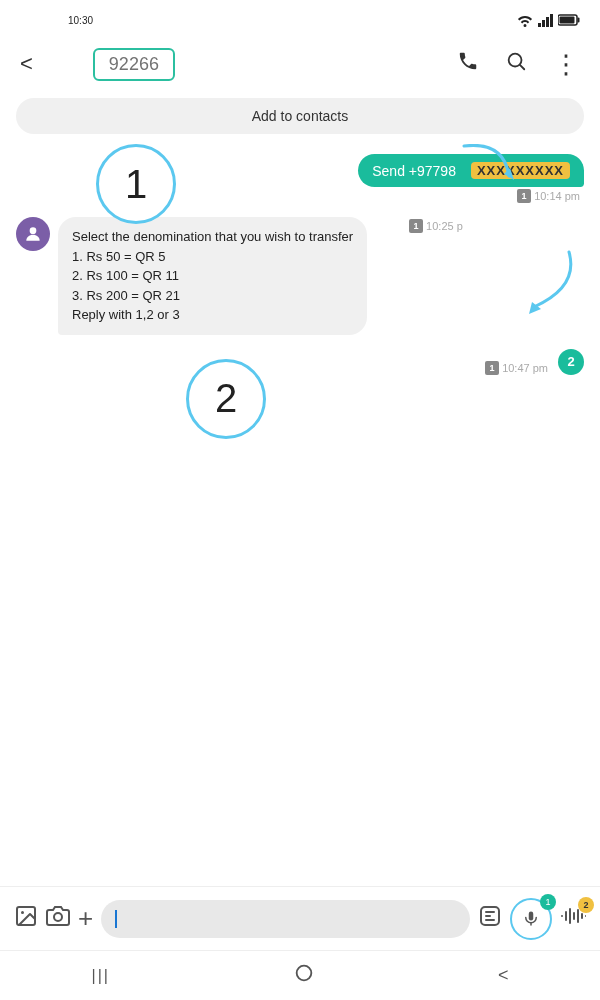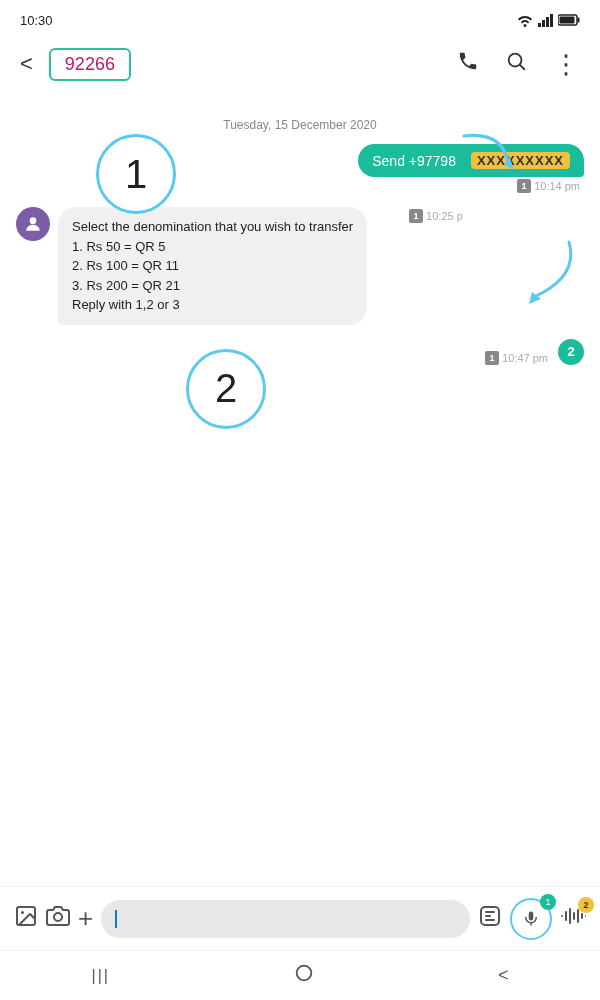--- a/index.html
+++ b/index.html
@@ -14,23 +14,24 @@
 
     
     .status-bar {
       display: flex;
       justify-content: space-between;
       align-items: center;
       padding: 8px 20px 4px;
       height: 36px;
     }
     .status-time {
-      font-size: 13px;
+      font-size: 10px;
       font-weight: 500;
       color: #222;
+      margin-left: 48px;
     }
     .status-icons {
       display: flex;
       align-items: center;
       gap: 4px;
     }
     .status-icons svg {
       fill: #222;
     }
 
@@ -47,23 +48,24 @@
       color: #333;
       cursor: pointer;
       padding: 4px 6px;
     }
     .number-box {
       border: 2px solid #2bbfa0;
       border-radius: 6px;
       padding: 4px 14px;
       font-size: 18px;
       font-weight: 500;
-      color: #be185d;
+      color: #737373;
       min-width: 80px;
       text-align: center;
+      margin-left: 44px;
     }
     .toolbar-spacer { flex: 1; }
     .toolbar-icon {
       font-size: 22px;
       color: #333;
       cursor: pointer;
       padding: 4px 8px;
     }
 
     
@@ -363,25 +365,25 @@
   <span class="toolbar-icon">
     <svg width="22" height="22" viewBox="0 0 24 24" fill="#333">
       <circle cx="11" cy="11" r="7" fill="none" stroke="#333" stroke-width="2"></circle>
       <line x1="16.5" y1="16.5" x2="21" y2="21" stroke="#333" stroke-width="2" stroke-linecap="round"></line>
     </svg>
   </span>
   <span class="toolbar-icon" style="font-size:26px; line-height:1; letter-spacing:-1px">⋮</span>
 </div>
 
 <div class="action-buttons">
+  <button class="action-btn">Add to contacts</button>
 </div>
 
 <div class="chat-area" style="position:relative;">
 
-  <div class="date-label">Tuesday, 15 December 2020</div>
 
   <div style="position:relative; margin-bottom: 14px;">
 
     <div class="annotation-circle" style="left: 80px; top: -10px;">
       <span>1</span>
     </div>
 
     <svg class="arrow-svg" style="right: 60px; top: -18px;" width="70" height="60" viewBox="0 0 70 60">
       <path d="M10 10 Q50 5 55 40" fill="none" stroke="#5bc8ef" stroke-width="3" stroke-linecap="round"></path>
       <polygon points="50,38 60,44 56,32" fill="#5bc8ef"></polygon>

